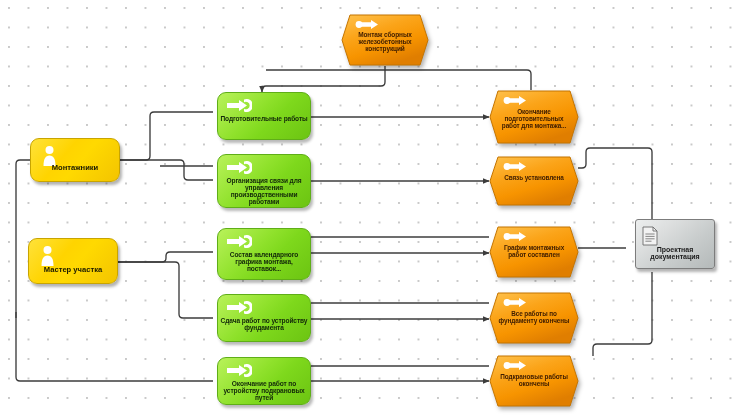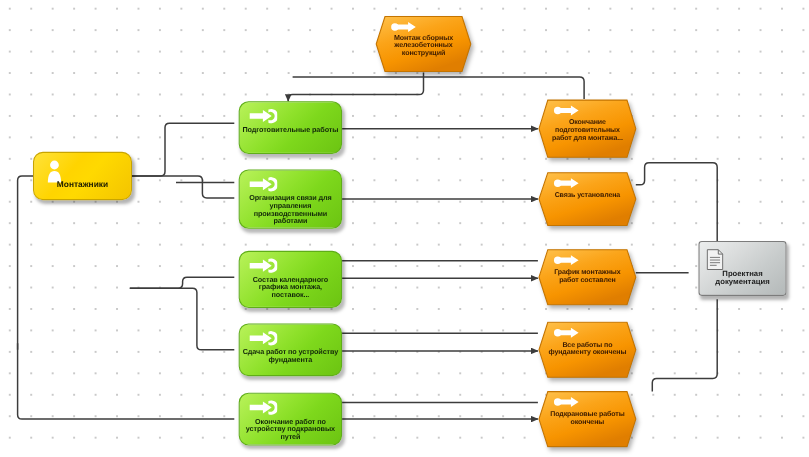--- a/index.html
+++ b/index.html
@@ -223,20 +223,27 @@
   </div>
 
   <div class="node node-role" style="left:30px; top:138px; width:90px; height:44px;">
     <svg class="role-icon" viewBox="0 0 17 22">
       <circle cx="8.5" cy="5" r="4" fill="#ffffff"></circle>
       <path d="M8.5,10.5 C4.4,10.5 2.5,14 2.5,21 L14.5,21 C14.5,14 12.6,10.5 8.5,10.5 Z" fill="#ffffff"></path>
     </svg>
     <div class="node-label">Монтажники</div>
   </div>
 
+  <div class="node node-role" style="left:28px; top:238px; width:90px; height:46px;">
+    <svg class="role-icon" viewBox="0 0 17 22">
+      <circle cx="8.5" cy="5" r="4" fill="#ffffff"></circle>
+      <path d="M8.5,10.5 C4.4,10.5 2.5,14 2.5,21 L14.5,21 C14.5,14 12.6,10.5 8.5,10.5 Z" fill="#ffffff"></path>
+    </svg>
+    <div class="node-label">Мастер участка</div>
+  </div>
 
   <div class="node node-function" style="left:217px; top:92px; width:94px; height:48px;">
     <svg class="fn-icon" viewBox="0 0 26 15">
       <path d="M1,5 L13,5 L13,2 L21,7.5 L13,13 L13,10 L1,10 Z" fill="#ffffff"></path>
       <path d="M18,1.5 A6.5,6.5 0 1 1 18,13.5 L18,10.8 A3.8,3.8 0 1 0 18,4.2 Z" fill="#ffffff"></path>
     </svg>
     <div class="node-label">Подготовительные работы</div>
   </div>
 
   <div class="node node-function" style="left:217px; top:154px; width:94px; height:54px;">

